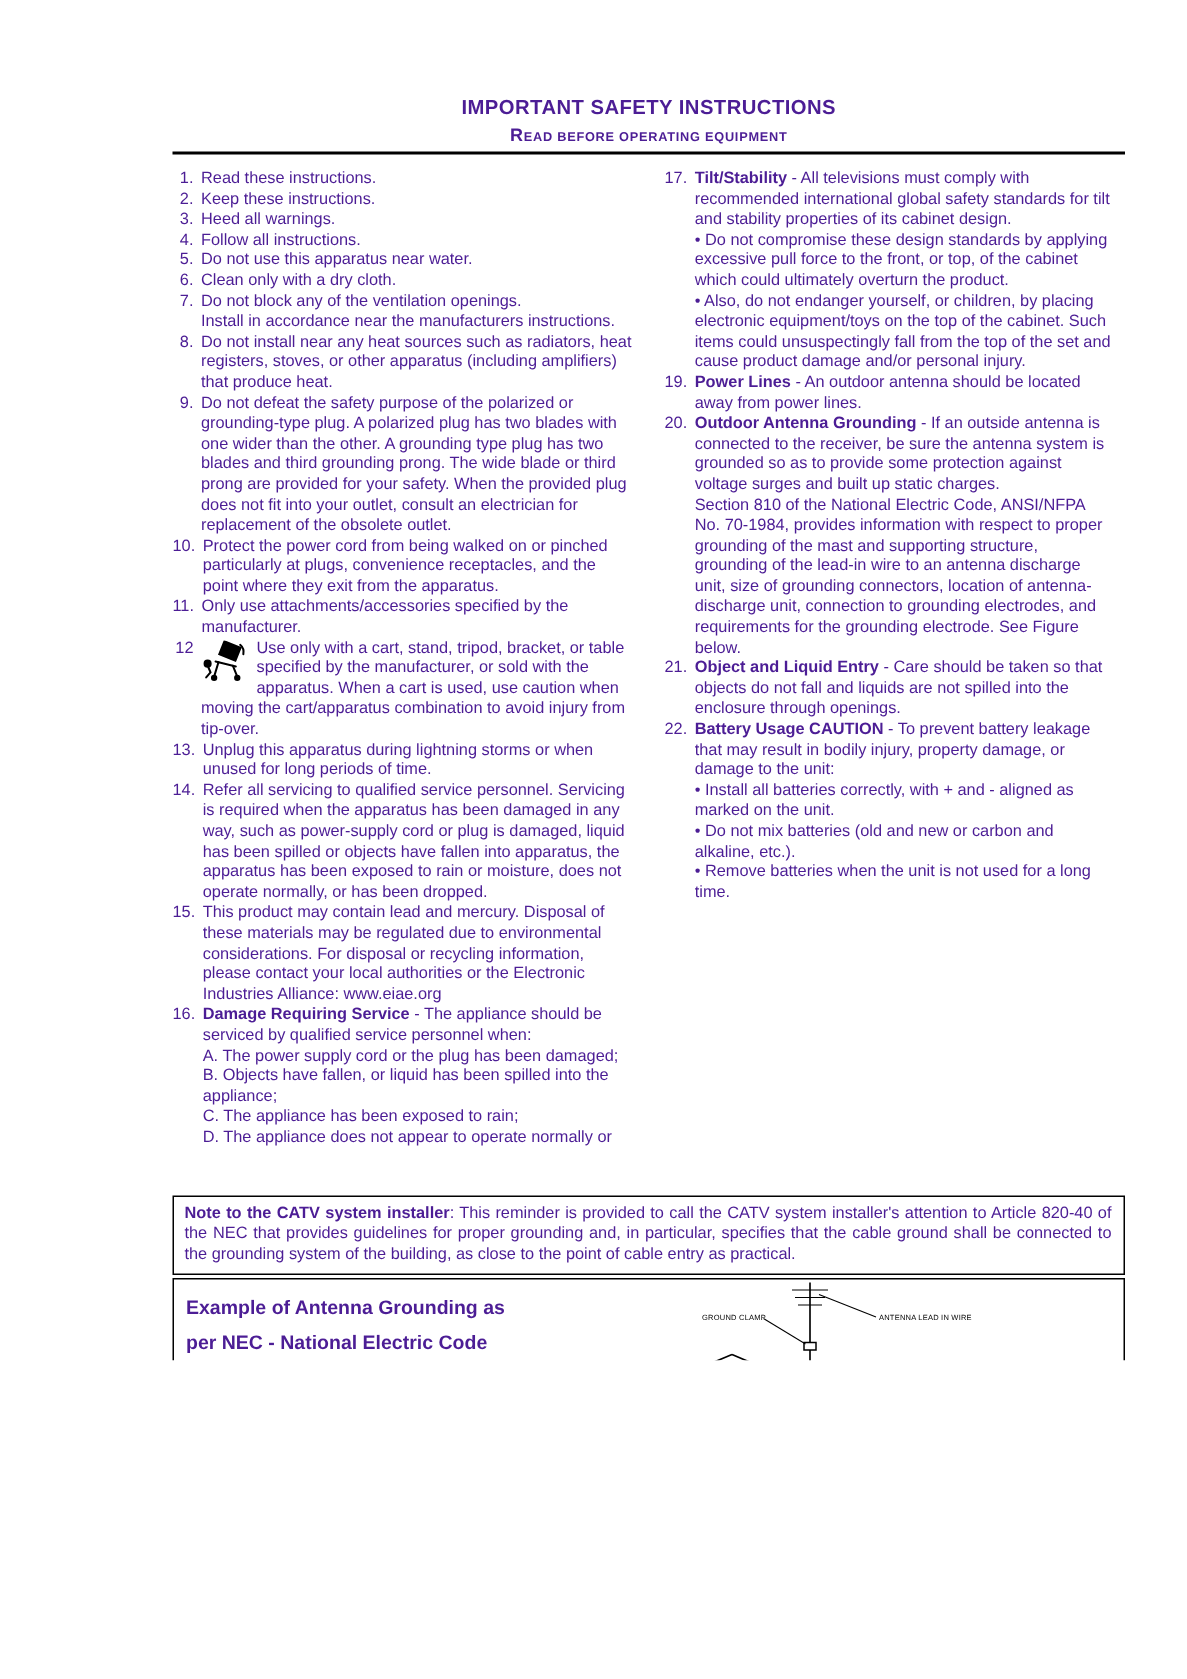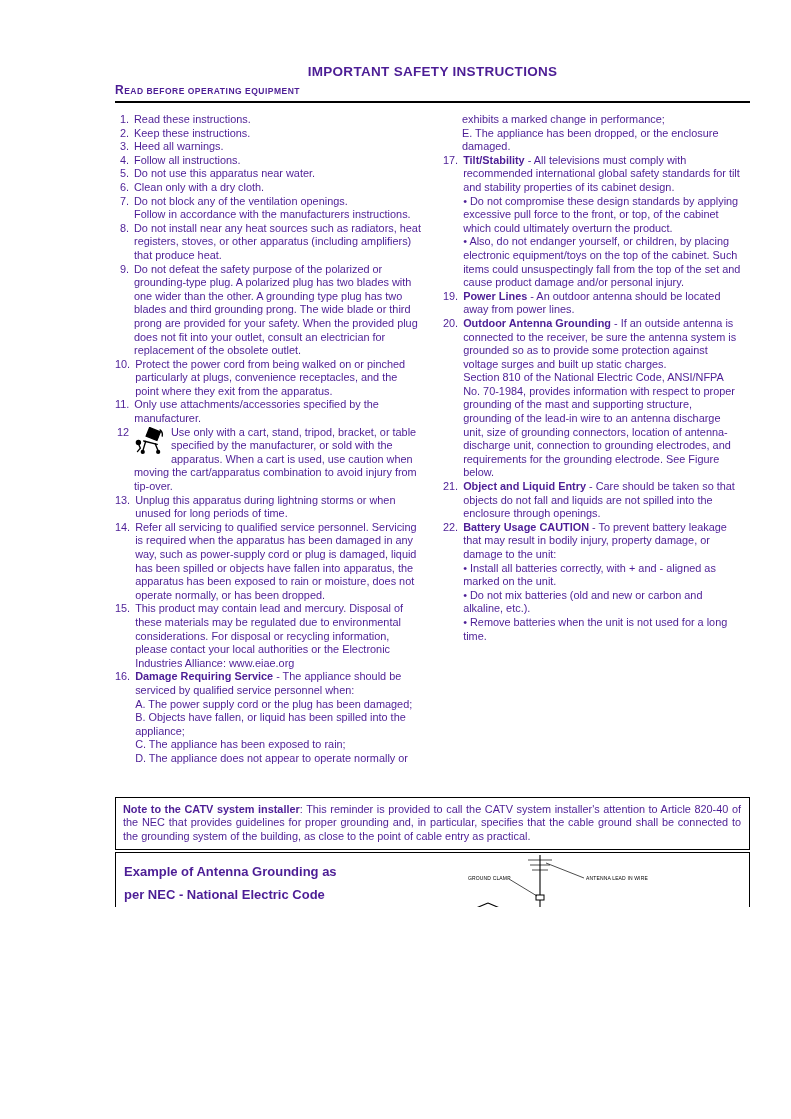--- a/index.html
+++ b/index.html
@@ -3,21 +3,21 @@
 <meta charset="utf-8">
 <style>
   * { margin:0; padding:0; box-sizing:border-box; }
   html,body { background:#ffffff; }
   .page {
     position:relative; width:791px; height:907px; background:#fff;
     font-family:"Liberation Sans", sans-serif; color:#4c1d95; overflow:hidden;margin-left:37px;
   }
   .head { position:absolute; left:78px; top:64px; width:635px; }
   .title { text-align:center; font-weight:bold; font-size:13.5px; letter-spacing:.3px; }
-  .subtitle { font-weight:bold; font-size:8.5px; letter-spacing:.5px; margin-top:4px; }
+  .subtitle { text-align:center; font-weight:bold; font-size:8.5px; letter-spacing:.5px; margin-top:4px; }
   .subtitle::first-letter { font-size:12px; }
   .rule { border-top:2px solid #000; margin-top:4px; }
 
   .cols { position:absolute; left:78px; top:113px; width:635px; display:flex; gap:21px; }
   .col { width:307px; font-size:10.9px; line-height:13.6px; }
   .col.colr { width:300px; }
   .item { display:flex; }
   .num { flex:0 0 19px; padding-right:5px; text-align:right; }
   .ibody { flex:1; }
   .bold { font-weight:bold; }
@@ -75,21 +75,21 @@
         <div class="item">
           <span class="num">5.</span>
           <div class="ibody"><span>Do not use this apparatus near water.</span></div>
         </div>
         <div class="item">
           <span class="num">6.</span>
           <div class="ibody"><span>Clean only with a dry cloth.</span></div>
         </div>
         <div class="item">
           <span class="num">7.</span>
-          <div class="ibody"><span>Do not block any of the ventilation openings.</span><br><span>Follow in accordance with the manufacturers instructions.</span></div>
+          <div class="ibody"><span>Do not block any of the ventilation openings.</span><br><span>Install in accordance near the manufacturers instructions.</span></div>
         </div>
         <div class="item">
           <span class="num">8.</span>
           <div class="ibody"><span>Do not install near any heat sources such as radiators, heat registers, stoves, or other apparatus (including amplifiers) that produce heat.</span></div>
         </div>
         <div class="item">
           <span class="num">9.</span>
           <div class="ibody"><span>Do not defeat the safety purpose of the polarized or grounding-type plug. A polarized plug has two blades with one wider than the other. A grounding type plug has two blades and third grounding prong. The wide blade or third prong are provided for your safety. When the provided plug does not fit into your outlet, consult an electrician for replacement of the obsolete outlet.</span></div>
         </div>
         <div class="item">
@@ -130,24 +130,20 @@
           <span class="num">15.</span>
           <div class="ibody"><span>This product may contain lead and mercury.  Disposal of these materials may be regulated due to environmental considerations. For disposal or recycling information, please contact your local authorities or the Electronic Industries Alliance: www.eiae.org</span></div>
         </div>
         <div class="item">
           <span class="num">16.</span>
           <div class="ibody"><span class="bold">Damage Requiring Service</span><span> - The appliance should be serviced by qualified service personnel when:</span><br><span>A. The power supply cord or the plug has been damaged;</span><br><span>B. Objects have fallen, or liquid has been spilled into the appliance;</span><br><span>C. The appliance has been exposed to rain;</span><br><span>D. The appliance does not appear to operate normally or</span></div>
         </div>
       </div>
     <div class="col colr">
         <div class="item">
-          <span class="num"></span>
-          <div class="ibody"><span>exhibits a marked change in performance;</span><br><span>E. The appliance has been dropped, or the enclosure damaged.</span></div>
-        </div>
-        <div class="item">
           <span class="num">17.</span>
           <div class="ibody"><span class="bold">Tilt/Stability</span><span> - All televisions must comply with recommended international global safety standards for tilt and stability properties of its cabinet design.</span><br><span>• Do not compromise these design standards by applying excessive pull force to the front, or top, of the cabinet which could ultimately overturn the product.</span><br><span>• Also, do not endanger yourself, or children, by placing electronic equipment/toys on the top of the cabinet. Such items could unsuspectingly fall from the top of the set and cause product damage and/or personal injury.</span></div>
         </div>
         <div class="item">
           <span class="num">19.</span>
           <div class="ibody"><span class="bold">Power Lines</span><span> - An outdoor antenna should be located away from power lines.</span></div>
         </div>
         <div class="item">
           <span class="num">20.</span>
           <div class="ibody"><span class="bold">Outdoor Antenna Grounding</span><span> - If an outside antenna is connected to the receiver, be sure the antenna system is grounded so as to provide some protection against voltage surges and built up static charges.</span><br><span>Section 810 of the National Electric Code, ANSI/NFPA No. 70-1984, provides information with respect to proper grounding of the mast and supporting structure, grounding of the lead-in wire to an antenna discharge unit, size of grounding connectors, location of antenna-discharge unit, connection to grounding electrodes, and requirements for the grounding electrode. See Figure below.</span></div>

